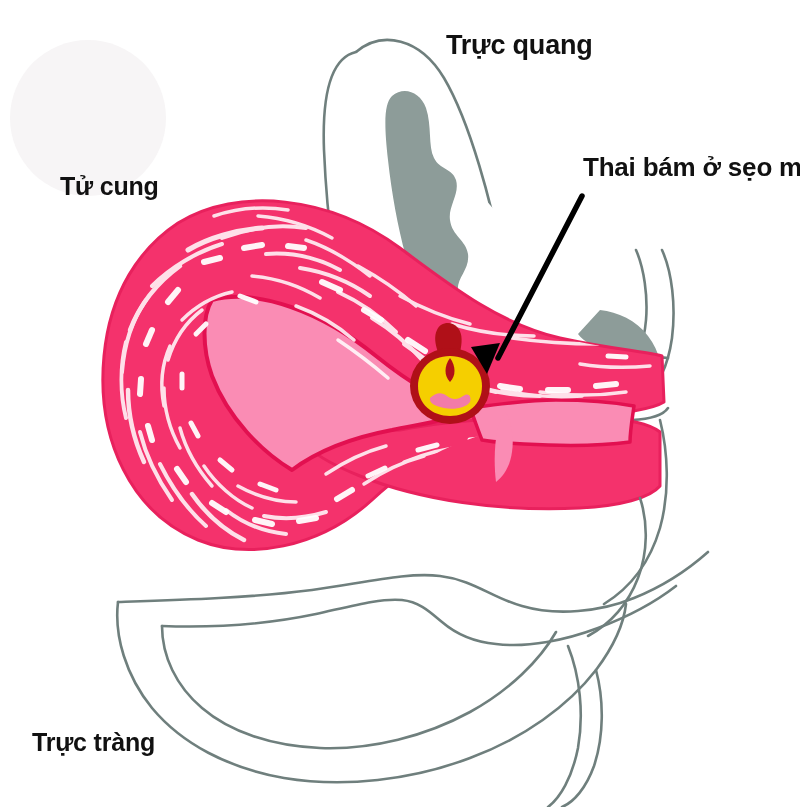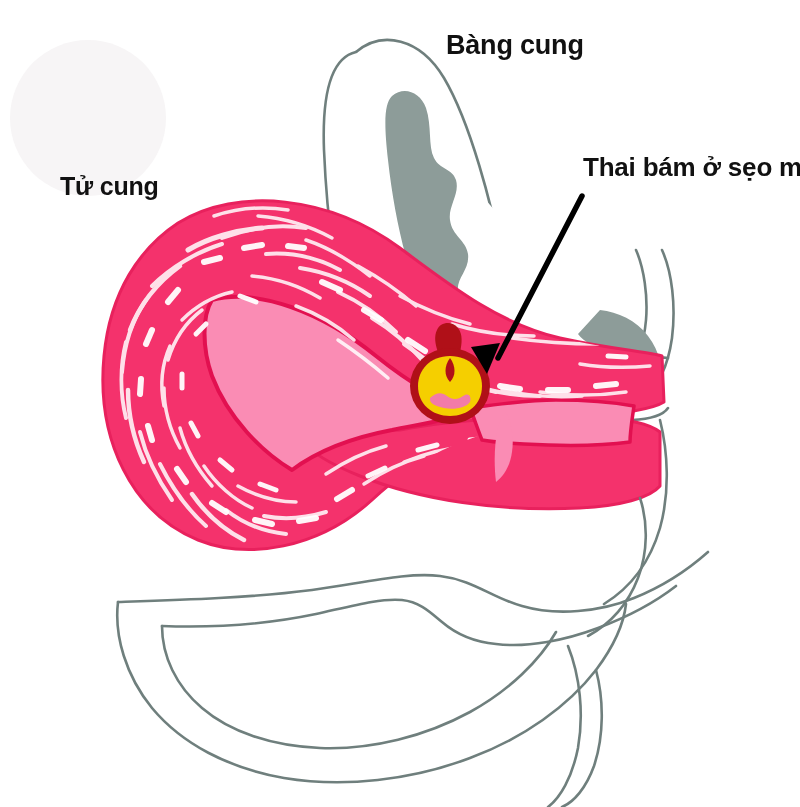--- a/index.html
+++ b/index.html
@@ -327,20 +327,21 @@
                C 510 690, 540 660, 556 632"></path>
       <path d="M 596 670
                C 604 700, 604 736, 594 766
                C 586 788, 574 802, 562 807"></path>
       <path d="M 568 646
                C 580 676, 584 714, 578 748
                C 572 778, 560 798, 548 807"></path>
     </g>
   </svg>
 
-  <div class="label" id="label-bladder">Bàng cung</div>
+  <div class="label" id="label-bladder">Trực quang</div>
 
   <div class="label" id="label-uterus">Tử cung</div>
 
   <div class="label" id="label-implantation">Thai bám ở sẹo mổ</div>
 
+  <div class="label" id="label-rectum">Trực tràng</div>
 
 </div>
 
 </body></html>

